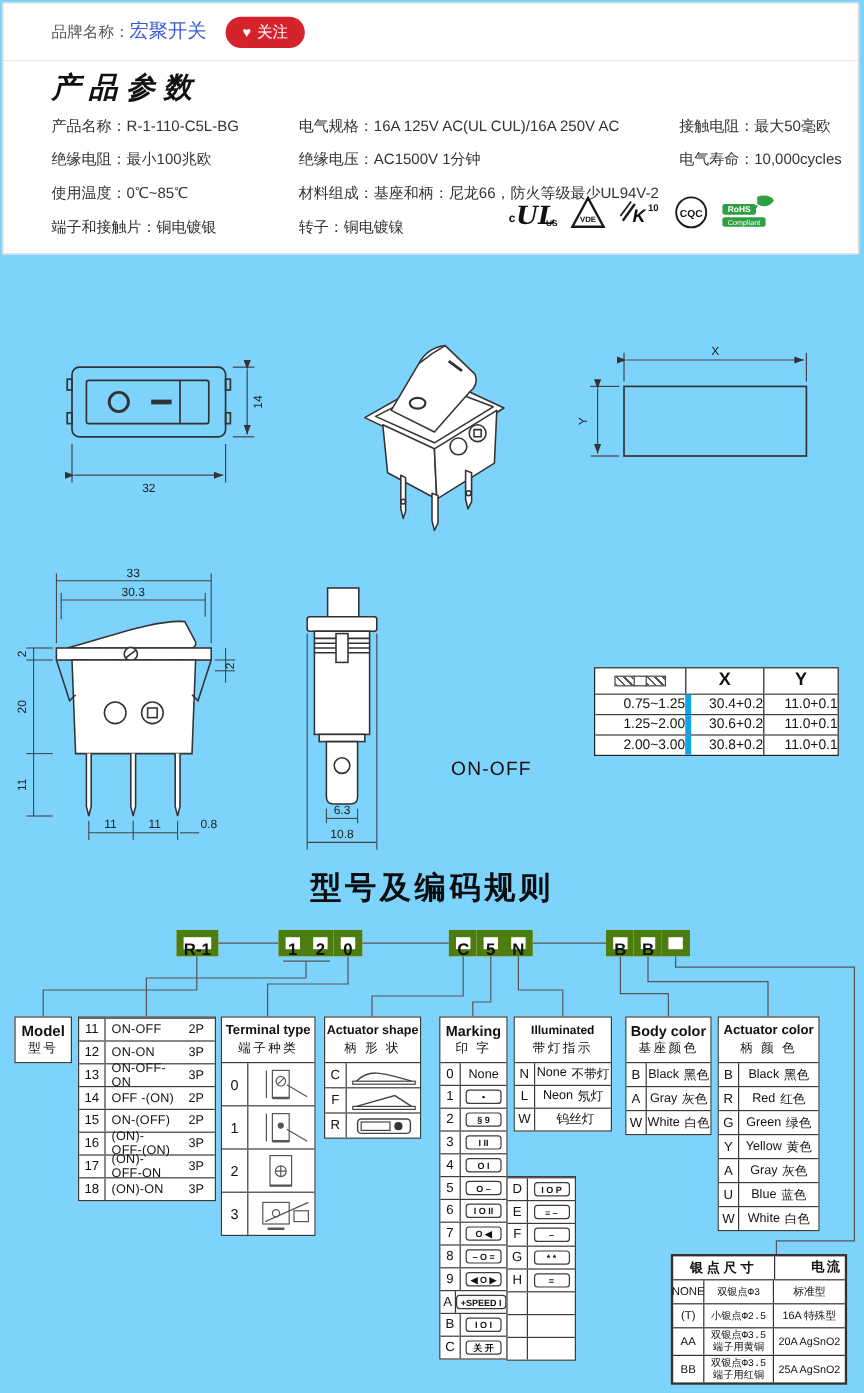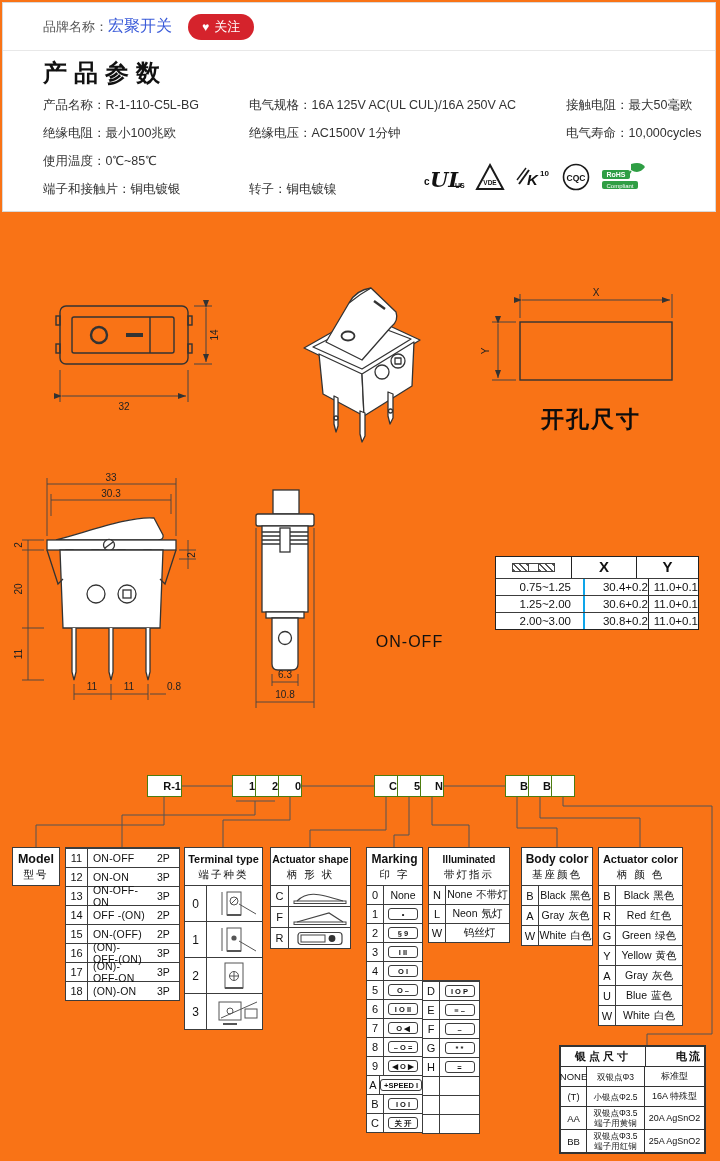--- a/index.html
+++ b/index.html
@@ -1,31 +1,31 @@
 <!DOCTYPE html>
 <html><head>
 <meta charset="utf-8">
 <style>
   * { box-sizing: border-box; margin: 0; padding: 0; }
   html,body { background:#f2f2f2; }
-  #page { position:relative; width:720px; height:1161px; background:#f97316;
+  #page { position:relative; width:720px; height:1161px; background:#7dd3fc;
           font-family:"Liberation Sans", sans-serif; color:#333; margin:0 auto; overflow:hidden; }
 
   
   .top-card { position:absolute; left:2px; top:2px; width:714px; height:210px;
               background:#fff; border:1px solid #d9d9d9; }
   .brand-bar { position:absolute; left:0; top:0; width:100%; height:48px;
                border-bottom:1px solid #e8e8e8; display:flex; align-items:center; padding-left:40px; }
   .brand-label { font-size:13px; color:#555; }
   .brand-link { font-size:16px; color:#3a5bd9; text-decoration:none; margin-right:16px; cursor:pointer; }
   .follow-btn { background:#d5232c; color:#fff; border:none; border-radius:15px;
                 height:26px; padding:0 14px; font-size:13px; display:flex; align-items:center; gap:5px; cursor:pointer; }
   .follow-btn .heart { font-size:12px; line-height:1; }
   .pp-title { position:absolute; left:40px; top:54px; font-family:"DejaVu Serif", serif;
-              font-weight:bold; font-size:24px; letter-spacing:7px; color:#111; }
+              font-style:italic; font-weight:bold; font-size:24px; letter-spacing:7px; color:#111; }
   .spec { position:absolute; font-size:12.5px; white-space:nowrap; color:#333; }
   .spec .lab { color:#333; }
   .certs { position:absolute; left:420px; top:158px; display:flex; align-items:center; gap:10px; }
 
   
   .sec-title { position:absolute; left:0; width:720px; text-align:center;
                font-size:26px; font-weight:900; color:#0d0d0d; letter-spacing:3px; }
 
   
   svg.draw { position:absolute; overflow:visible; }
@@ -42,31 +42,31 @@
 
   
   .xy-table { position:absolute; left:495px; top:556px; width:204px; border:1.5px solid #222; background:#fff; }
   .xy-head { display:flex; height:21px; align-items:center; font-weight:bold; font-size:15px; color:#111; }
   .xy-head .c1 { width:75px; display:flex; justify-content:center; }
   .xy-head .c2 { width:65px; text-align:center; border-left:1px solid #222; align-self:stretch; line-height:20px; }
   .xy-head .c3 { flex:1; text-align:center; border-left:1px solid #222; align-self:stretch; line-height:20px; }
   .xy-rows .trow { display:flex; height:17px; border-top:1px solid #222; font-size:11.5px; color:#111; }
   .xy-rows .trow span { display:block; line-height:16px; text-align:right; }
   .xy-rows .t { width:75px; }
-  .xy-rows .x { width:65px; border-left:2px solid #0ea5e9;margin-left:12px; }
+  .xy-rows .x { width:65px; border-left:5px solid #0ea5e9; }
   .xy-rows .y { flex:1; border-left:1px solid #222; }
   .hatch { display:flex; align-items:center; }
   .hatch i { display:block; height:9px; }
   .hatch .h { width:17px; border:1px solid #444;
               background:repeating-linear-gradient(45deg,#555 0 1.5px,transparent 1.5px 4.5px); }
   .hatch .gap { width:11px; border-top:1px solid #444; border-bottom:1px solid #444; margin:0 -1px; }
 
   
-  .codebox { position:absolute; top:775px; height:22px; border:1px solid #4d7c0f; background:#fff;
-             text-align:right; line-height:20px; font-size:11px; font-weight:bold; color:#111; }
+  .codebox { position:absolute; top:775px; height:22px; border:6px solid #4d7c0f; background:#fff;
+             text-align:center; line-height:20px; font-size:14px; font-weight:bold; color:#111; }
   #connectors { position:absolute; left:0; top:765px; pointer-events:none; }
 
   .tbl { position:absolute; border:1.5px solid #3c3c3c; background:#fff; color:#111; }
   .thead { display:flex; flex-direction:column; justify-content:center; align-items:center;
            height:37px; text-align:center; }
   .ten { font-weight:bold; line-height:15px; white-space:nowrap; }
   .tcn { font-size:10.5px; line-height:14px; letter-spacing:2px; white-space:nowrap; }
   .rows .trow { display:flex; align-items:center; border-top:1px solid #3c3c3c; }
   .codecell { border-right:1px solid #3c3c3c; align-self:stretch; display:flex;
               align-items:center; justify-content:center; font-size:11px; }
@@ -100,21 +100,21 @@
   .col-tbl .trow { height:20px; font-size:10.5px; }
   .col-tbl .codecell { width:17px; }
 
   .silver-tbl { position:absolute; left:559px; top:1045px; width:147px; border:2px solid #333; background:#fff; color:#111; }
   .silver-head { display:flex; height:19px; font-weight:bold; font-size:11px; align-items:center; }
   .silver-head .hs { width:84px; text-align:center; letter-spacing:3px; }
   .silver-head .hc { flex:1; text-align:center; border-left:1px solid #333; align-self:stretch; line-height:18px; letter-spacing:2px;padding-left:28px; }
   .silver-rows .trow { border-top:1px solid #333; display:flex; align-items:stretch; min-height:20px; }
   .sv-code { width:26px; display:flex; align-items:center; justify-content:center; font-size:9.5px; border-right:1px solid #333; }
   .sv-size { width:58px; display:flex; align-items:center; justify-content:center; font-size:8.5px;
-             text-align:center; white-space:pre-line; line-height:10px; border-right:1px solid #333; padding:1px; }
+             text-align:center; white-space:pre-line; line-height:10px; border-right:1px solid #333; padding:1px;font-family:Liberation Mono, monospace; }
   .sv-cur  { flex:1; display:flex; align-items:center; justify-content:center; font-size:9px; white-space:nowrap; }
 </style>
 </head>
 <body>
 
 <div id="page">
 
   <div class="top-card">
     <div class="brand-bar">
       <span class="brand-label">品牌名称：</span>
@@ -133,20 +133,22 @@
     <div class="spec" style="left:563px;top:94px">
       <span class="lab">接触电阻：</span><span>最大50毫欧</span></div>
     <div class="spec" style="left:40px;top:122px">
       <span class="lab">绝缘电阻：</span><span>最小100兆欧</span></div>
     <div class="spec" style="left:246px;top:122px">
       <span class="lab">绝缘电压：</span><span>AC1500V 1分钟</span></div>
     <div class="spec" style="left:563px;top:122px">
       <span class="lab">电气寿命：</span><span>10,000cycles</span></div>
     <div class="spec" style="left:40px;top:150px">
       <span class="lab">使用温度：</span><span>0℃~85℃</span></div>
+    <div class="spec" style="left:246px;top:150px">
+      <span class="lab">材料组成：</span><span>基座和柄：尼龙66，防火等级最少UL94V-2</span></div>
     <div class="spec" style="left:40px;top:178px">
       <span class="lab">端子和接触片：</span><span>铜电镀银</span></div>
     <div class="spec" style="left:246px;top:178px">
       <span class="lab">转子：</span><span>铜电镀镍</span></div>
 
     <div class="certs">
       <svg width="42" height="30">
         <text x="1" y="23" font-size="10" font-weight="bold" fill="#111">c</text>
         <text x="7" y="25" font-size="21" font-weight="bold" font-style="italic" font-family="DejaVu Serif,serif" fill="#111">UL</text>
         <text x="32" y="26" font-size="7" font-weight="bold" fill="#111">US</text>
@@ -240,21 +242,20 @@
       <line x1="42" y1="32" x2="42" y2="8"></line>
         <line x1="194" y1="32" x2="194" y2="8"></line>
       <line x1="44" y1="14" x2="192" y2="14" marker-start="url(#ca)" marker-end="url(#ca)" transform="rotate(180 118 14) rotate(180 118 14)"></line>
       <line x1="38" y1="36" x2="14" y2="36"></line>
         <line x1="38" y1="94" x2="14" y2="94"></line>
       <line x1="20" y1="38" x2="20" y2="92" marker-start="url(#ca)" marker-end="url(#ca)" transform="rotate(180 20 65) rotate(180 20 65)"></line>
     </g>
     <text class="dim-text" x="118" y="10" text-anchor="middle">X</text>
     <text class="dim-text" x="11" y="65" text-anchor="middle" transform="rotate(-90 11 65)">Y</text>
   </svg>
-  <div class="caption" style="left:478px;top:404px;width:226px">开孔尺寸</div>
 
   <svg class="draw" style="left:14px;top:472px" width="218" height="242">
     <g stroke="#333" fill="#fff" stroke-width="1.3">
       <path d="M42,68 C76,59 116,44 140,46 L149,63 Q150,68 144,68 Z"></path>
       <rect x="33" y="68" width="129" height="10"></rect>
       <rect x="52" y="78" width="7" height="9"></rect>
         <rect x="78" y="78" width="7" height="9"></rect>
       <rect x="104" y="78" width="7" height="9"></rect>
         <rect x="130" y="78" width="7" height="9"></rect>
       <circle cx="95" cy="73" r="5.5"></circle>
@@ -359,20 +360,21 @@
         </div>
 
         <div class="trow">
           <span class="t">2.00~3.00</span>
           <span class="x">30.8+0.2</span>
           <span class="y">11.0+0.1</span>
         </div>
       </div>
   </div>
 
+  <div class="sec-title" style="top:722px">型号及编码规则</div>
 
   <div class="codebox" style="left:147px;width:35px">R-1</div>
   <div class="codebox" style="left:232px;width:24px">1</div>
   <div class="codebox" style="left:255px;width:24px">2</div>
   <div class="codebox" style="left:278px;width:24px">0</div>
   <div class="codebox" style="left:374px;width:24px">C</div>
   <div class="codebox" style="left:397px;width:24px">5</div>
   <div class="codebox" style="left:420px;width:24px">N</div>
   <div class="codebox" style="left:505px;width:24px">B</div>
   <div class="codebox" style="left:528px;width:24px">B</div>

